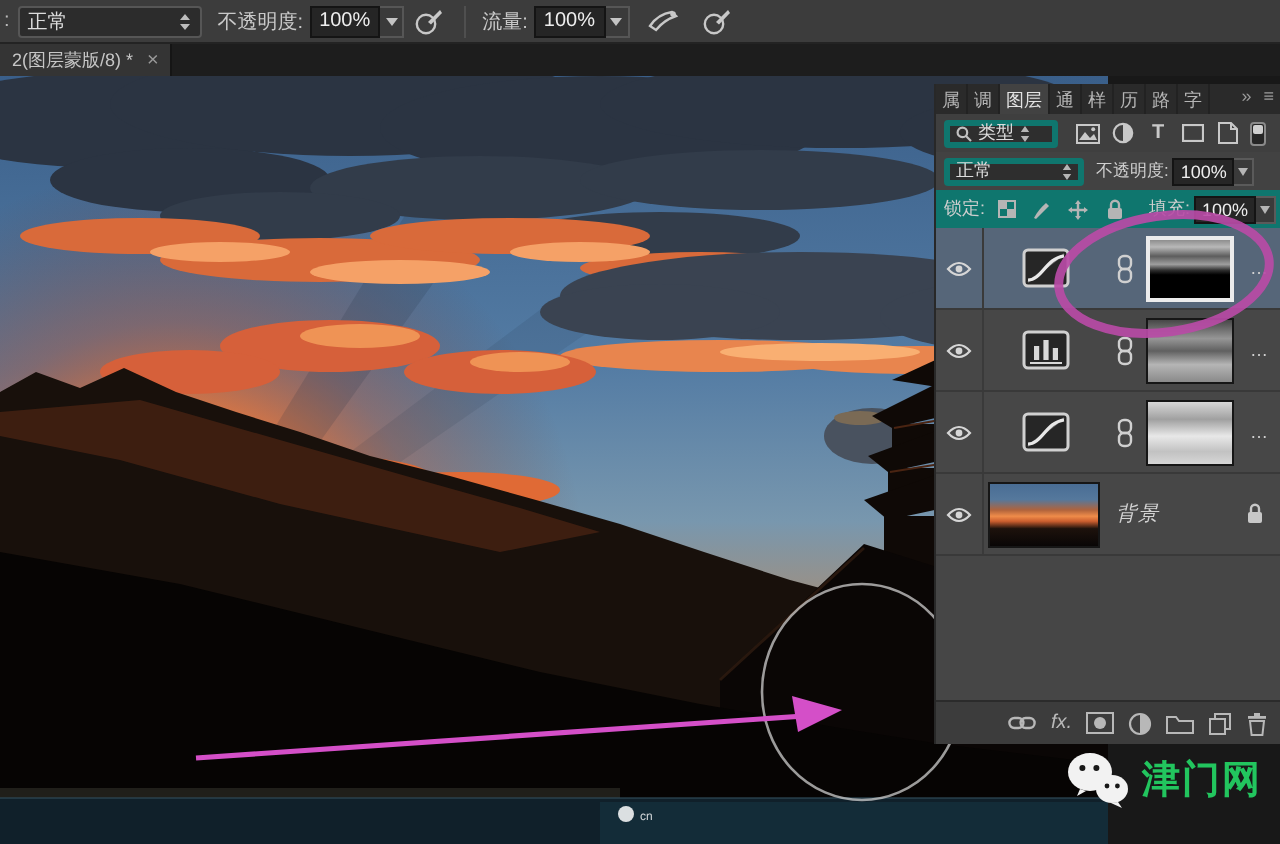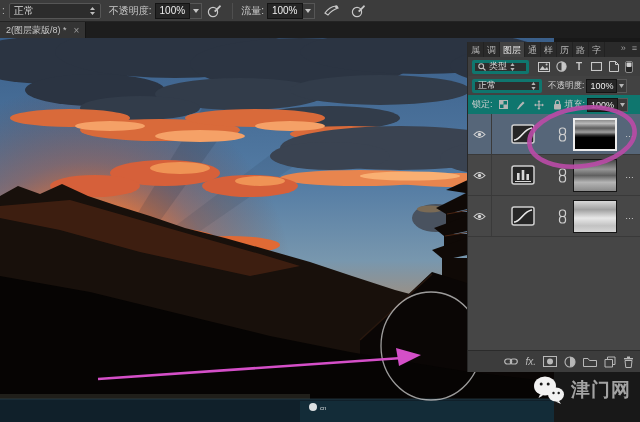--- a/index.html
+++ b/index.html
@@ -82,21 +82,21 @@
              display:flex; align-items:center; justify-content:flex-end;
              padding-right:6px; gap:7px; }
   .fico { display:flex; align-items:center; justify-content:center; }
 
   
   .pink-ellipse-svg { position:absolute; left:520px; top:100px; z-index:6; pointer-events:none; }
 
   
   .brand { position:absolute; left:533px; top:375px; display:flex; align-items:center;
            gap:6px; z-index:4; }
-  .brand-text { font-size:19px; font-weight:bold; color:#a3a3a3; letter-spacing:1px; }
+  .brand-text { font-size:19px; font-weight:bold; color:#22c55e; letter-spacing:1px; }
 
   svg text { font-family:"Liberation Sans", sans-serif; }
 </style>
 </head>
 <body>
 
 <div id="app">
 
   <div class="optbar">
     <span class="colon">:</span>
@@ -390,21 +390,21 @@
         <svg width="10" height="10" viewBox="0 0 10 10">
           <path d="M5,0 L6.5,2 H5.6 V4.4 H8 V3.5 L10,5 L8,6.5 V5.6 H5.6 V8 H6.5 L5,10 L3.5,8 H4.4 V5.6 H2 V6.5 L0,5 L2,3.5 V4.4 H4.4 V2 H3.5 Z" fill="#b5b5b5"></path>
         </svg>
       </div>
       <div class="fbtn">
         <svg width="9" height="11" viewBox="0 0 9 11">
           <rect x="1" y="5" width="7" height="5.5" rx="1" fill="#b5b5b5"></rect>
           <path d="M2.5,5 V3.4 a2,2 0 0 1 4,0 V5" fill="none" stroke="#b5b5b5" stroke-width="1.2"></path>
         </svg>
       </div>
-      <span style="">填充:</span>
+      <span style="margin-left:10px">填充:</span>
       <div class="mini-val" style="margin-left:2px">
         <span>100%</span>
       </div>
       <div class="mini-drop">
         <svg width="5" height="4" viewBox="0 0 5 4">
             <path d="M0,0 H5 L2.5,4 Z" fill="#b5b5b5"></path>
           </svg>
       </div>
     </div>
 
@@ -477,20 +477,36 @@
         <div class="chaincell">
           <svg width="9" height="15" viewBox="0 0 9 15">
             <rect x="1.5" y="1" width="6" height="6.5" rx="2.5" fill="none" stroke="#d0d0d0" stroke-width="1.2"></rect>
             <rect x="1.5" y="7.5" width="6" height="6.5" rx="2.5" fill="none" stroke="#d0d0d0" stroke-width="1.2"></rect>
           </svg>
         </div>
         <div class="thumb mask3"></div>
         <span class="lname">…</span>
       </div>
 
+      <div class="lrow">
+        <div class="eyecell">
+          <svg width="13" height="9" viewBox="0 0 13 9">
+            <path d="M1,4.5 Q6.5,-1.5 12,4.5 Q6.5,10.5 1,4.5 Z" fill="none" stroke="#d6d6d6" stroke-width="1.1"></path>
+            <circle cx="6.5" cy="4.5" r="1.7" fill="#d6d6d6"></circle>
+          </svg>
+        </div>
+        <div class="bgthumb"></div>
+        <span class="lname bg">背景</span>
+        <div class="rowlock">
+          <svg width="9" height="11" viewBox="0 0 9 11">
+            <rect x="1" y="5" width="7" height="5.5" rx="1" fill="#c8c8c8"></rect>
+            <path d="M2.5,5 V3.4 a2,2 0 0 1 4,0 V5" fill="none" stroke="#c8c8c8" stroke-width="1.2"></path>
+          </svg>
+        </div>
+      </div>
     </div>
 
     <div class="pfooter">
       <div class="fico">
         <svg width="14" height="9" viewBox="0 0 14 9">
           <rect x="0.7" y="2" width="7" height="5" rx="2.5" fill="none" stroke="#b8b8b8" stroke-width="1.2"></rect>
           <rect x="6.3" y="2" width="7" height="5" rx="2.5" fill="none" stroke="#b8b8b8" stroke-width="1.2"></rect>
         </svg>
       </div>
       <div class="fico">

